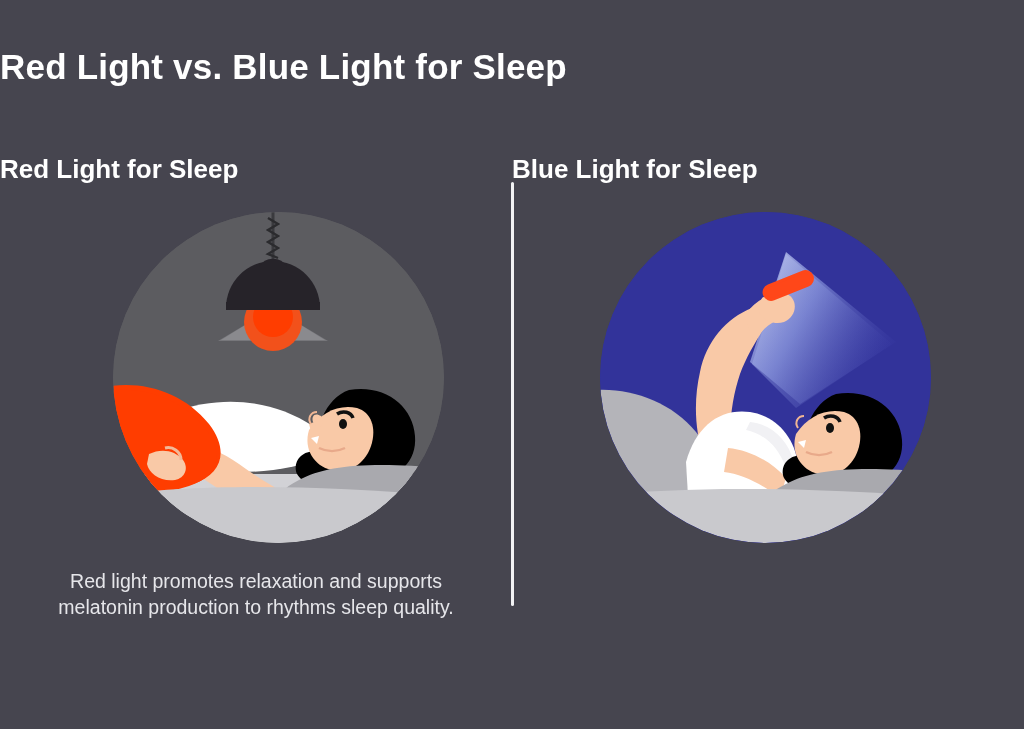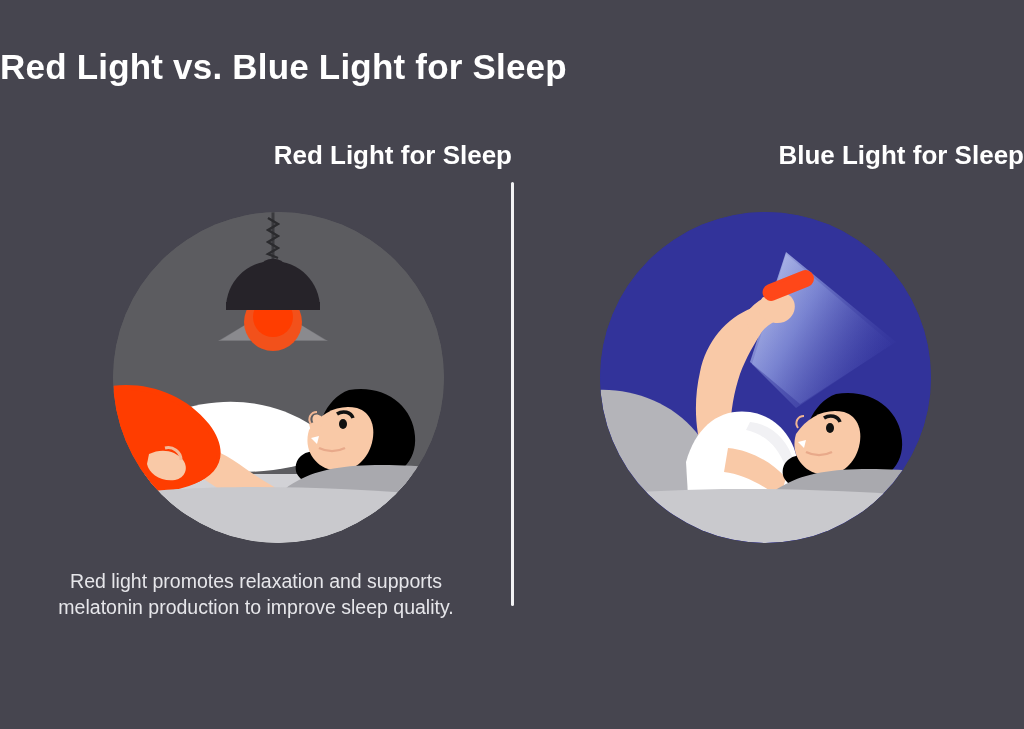--- a/index.html
+++ b/index.html
@@ -49,24 +49,24 @@
     position: absolute;
     top: 0;
     width: 512px;
     height: 729px;
   }
   .col-left  { left: 0; }
   .col-right { left: 512px; border-radius: 30px; }
 
   .col-heading {
     position: absolute;
-    top: 140px;
+    top: 154px;
     left: 0;
     width: 512px;
-    text-align: right;
+    text-align: left;
     color: #ffffff;
     font-size: 26px;
     font-weight: bold;
   }
 
   .caption {
     position: absolute;
     top: 568px;
     left: 56px;
     width: 400px;
@@ -160,21 +160,21 @@
           <path d="M198 226 L206 224 L204 232 Z" fill="#ffffff"></path>
           <path d="M206 236 C214 240 224 240 232 236" stroke="#e8a98a" stroke-width="2.5" fill="none"></path>
 
           <path d="M186 268 C214 252 262 250 331 256 L331 300 L160 300 C160 286 170 276 186 268 Z" fill="#a9a9ae"></path>
 
           <path d="M0 284 C70 272 200 272 331 284 L331 331 L0 331 Z" fill="#c9c9cd"></path>
         </g>
       </svg>
     </div>
 
-    <div class="caption">Red light promotes relaxation and supports melatonin production to improve sleep quality.</div>
+    <div class="caption">Red light promotes relaxation and supports melatonin production to rhythms sleep quality.</div>
   </div>
 
   <div class="col col-right">
 
     <div class="col-heading">Blue Light for Sleep</div>
 
     <div class="scene scene-right">
       <svg width="331" height="331" viewBox="0 0 331 331" xmlns="http://www.w3.org/2000/svg">
         <defs>
           <clipPath id="clipR">

